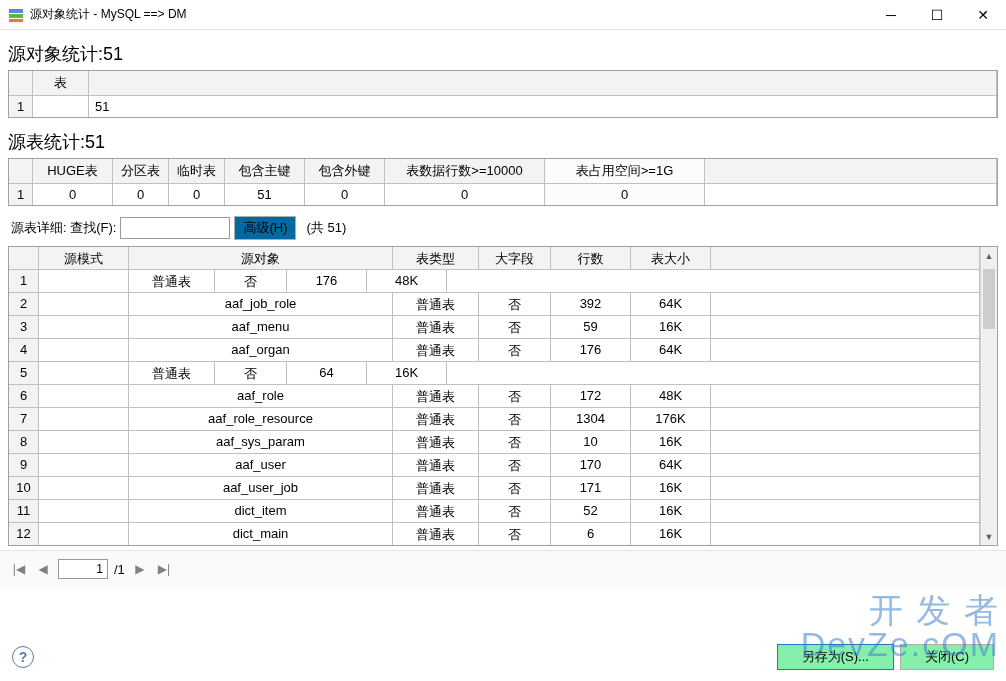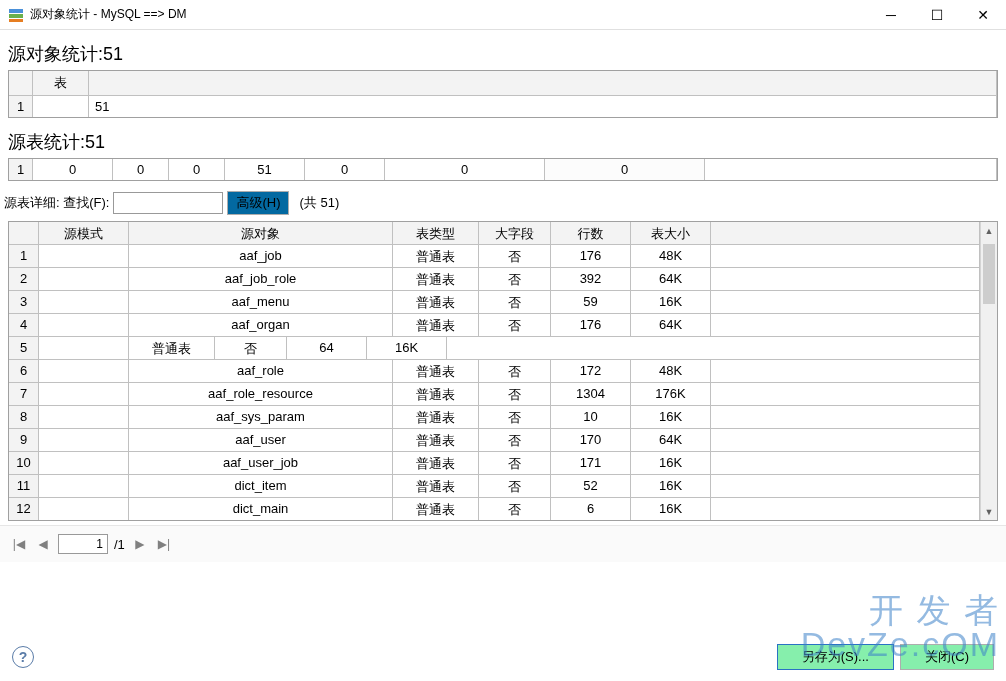--- a/index.html
+++ b/index.html
@@ -19,21 +19,21 @@
 .grid1 .c1 { width: 56px; }
 .grid1 .rest { flex: 1; text-align: left; }
 .grid2 .c1 { width: 80px; }
 .grid2 .c2 { width: 56px; }
 .grid2 .c3 { width: 56px; }
 .grid2 .c4 { width: 80px; }
 .grid2 .c5 { width: 80px; }
 .grid2 .c6 { width: 160px; }
 .grid2 .c7 { width: 160px; background:#fcfcfc;}
 .grid2 .rest { flex: 1; }
-.search-row { display: flex; align-items: center; padding: 10px 8px 6px 4px; gap: 4px; }
+.search-row { display: flex; align-items: center; padding: 10px 8px 6px 11px; gap: 4px; }
 .search-input { width: 110px; height: 22px; border: 1px solid #999; padding: 0 4px; }
 .adv-btn { height: 24px; padding: 0 8px; border: 1px solid #adadad; background: #0369a1; font-size: 13px; font-family: inherit; cursor: pointer; }
 .grid3-wrap { margin: 0 8px; border: 1px solid #a0a0a0; position: relative; height: 300px; display:flex; }
 .grid3 { flex:1; overflow: hidden; }
 .grid3 .grid-row { height: 23px; }
 .grid3 .rownum { width: 30px; }
 .grid3 .c1 { width: 90px; }
 .grid3 .c2 { width: 264px; }
 .grid3 .c3 { width: 86px; }
 .grid3 .c4 { width: 72px; }
@@ -81,20 +81,31 @@
   </div>
   <div class="grid-row">
     <div class="grid-cell rownum">1</div>
     <div class="grid-cell c1"></div>
     <div class="grid-cell rest" style="text-align:left">51</div>
   </div>
 </div>
 
 <div class="section-label">源表统计:51</div>
 <div class="grid grid2">
+  <div class="grid-row grid-head">
+    <div class="grid-cell rownum"></div>
+    <div class="grid-cell c1">HUGE表</div>
+    <div class="grid-cell c2">分区表</div>
+    <div class="grid-cell c3">临时表</div>
+    <div class="grid-cell c4">包含主键</div>
+    <div class="grid-cell c5">包含外键</div>
+    <div class="grid-cell c6">表数据行数&gt;=10000</div>
+    <div class="grid-cell c7">表占用空间&gt;=1G</div>
+    <div class="grid-cell rest"></div>
+  </div>
   <div class="grid-row">
     <div class="grid-cell rownum">1</div>
     <div class="grid-cell c1">0</div>
     <div class="grid-cell c2">0</div>
     <div class="grid-cell c3">0</div>
     <div class="grid-cell c4">51</div>
     <div class="grid-cell c5">0</div>
     <div class="grid-cell c6">0</div>
     <div class="grid-cell c7">0</div>
     <div class="grid-cell rest"></div>
@@ -117,21 +128,20 @@
       <div class="grid-cell c3">表类型</div>
       <div class="grid-cell c4">大字段</div>
       <div class="grid-cell c5">行数</div>
       <div class="grid-cell c6">表大小</div>
       <div class="grid-cell rest"></div>
     </div>
     <div id="grid3-body">
         <div class="grid-row">
           <div class="grid-cell rownum">1</div>
           <div class="grid-cell c1"></div>
-          <div class="grid-cell c2">aaf_job</div>
           <div class="grid-cell c3">普通表</div>
           <div class="grid-cell c4">否</div>
           <div class="grid-cell c5">176</div>
           <div class="grid-cell c6">48K</div>
           <div class="grid-cell rest"></div>
         </div>
         <div class="grid-row">
           <div class="grid-cell rownum">2</div>
           <div class="grid-cell c1"></div>
           <div class="grid-cell c2">aaf_job_role</div>

